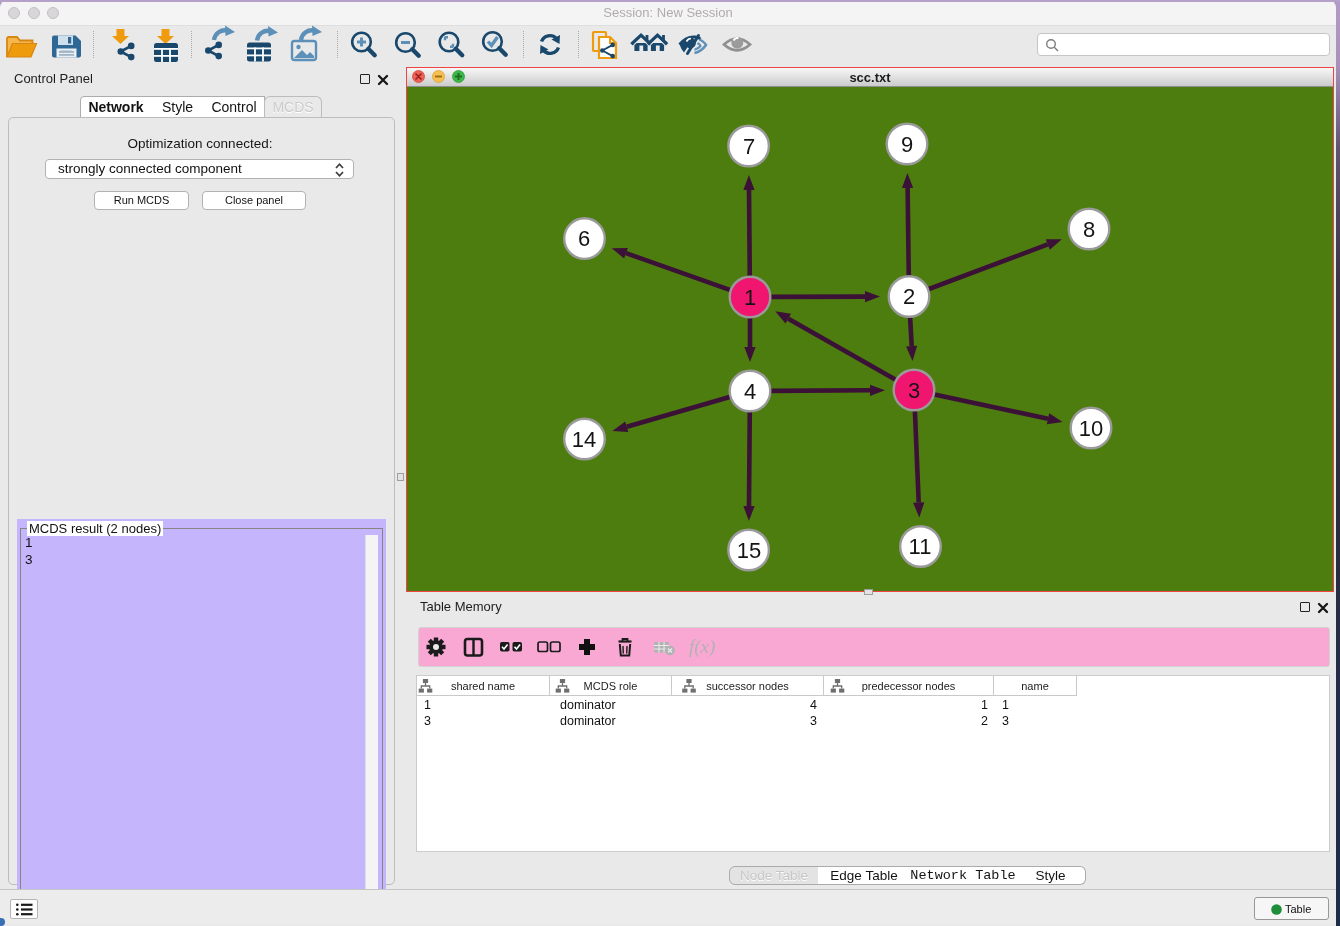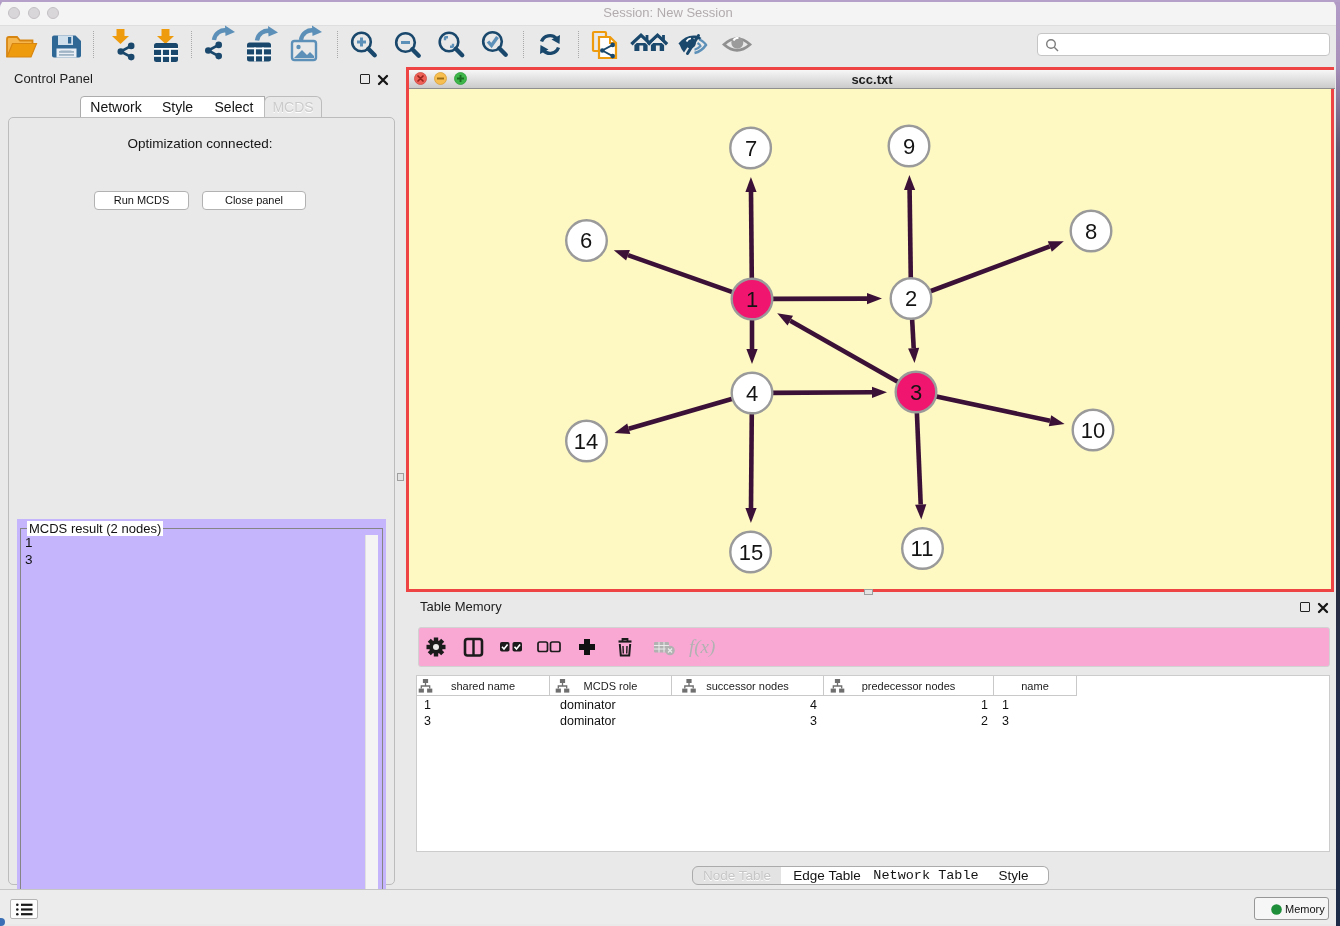--- a/index.html
+++ b/index.html
@@ -19,32 +19,32 @@
 #cpanel { position:absolute; left:8px; top:117px; width:387px; height:768px; background:#e9e9e9; border:1px solid #bcbcbc; border-radius:5px; }
 #optlab { position:absolute; left:0; top:136px; width:400px; text-align:center; font-size:13.5px; color:#161616; }
 #combo { position:absolute; left:45px; top:159px; width:309px; height:20px; background:#fff; border:1px solid #b2b2b2; border-radius:4px; font-size:13.5px; color:#111; line-height:18px; padding-left:12px; }
 .btn { position:absolute; top:191px; height:19px; background:#fff; border:1px solid #b2b2b2; border-radius:4px; font-size:11px; color:#131313; text-align:center; line-height:17px; }
 #results { position:absolute; left:17px; top:519px; width:369px; height:375px; background:#c4b5fd; }
 #fieldset { position:absolute; left:3px; top:9px; width:363px; height:363px; border:1px solid #858585; }
 #fslegend { position:absolute; left:6px; top:-8px; background:#fff; font-size:13px; color:#111; padding:0 2px; }
 #fsbody { position:absolute; left:4px; top:6px; font-size:13.5px; color:#111; line-height:16.5px; }
 #fsscroll { position:absolute; right:4px; top:6px; bottom:1px; width:13px; background:#f4f4f4; border-left:1px solid #e0e0e0; }
 
-#netwin { position:absolute; left:406px; top:67px; width:928px; height:525px; background:#fef9c3; border:3px solid #ef4444; }
+#netwin { position:absolute; left:406px; top:67px; width:928px; height:525px; background:#4d7c0f; border:1px solid #ef4444; }
 #nettb { position:absolute; left:0; top:0; width:926px; height:19px; background:linear-gradient(#f7f7f7,#cbcbcb); border-bottom:1px solid #8f8f8f; }
 #nettitle { position:absolute; left:0; top:2px; width:926px; text-align:center; font-size:13px; font-weight:bold; color:#1c1c1c; }
 .grip { position:absolute; background:#e3e3e3; border:1px solid #9f9f9f; }
 
 #tph { position:absolute; left:420px; top:599px; font-size:13px; color:#1d1d1d; }
 #tptools { position:absolute; left:418px; top:627px; width:912px; height:40px; background:#f9a8d4; border:1px solid #d2d2d2; border-radius:3px; }
 #thead { position:absolute; left:416px; top:675px; height:21px; background:#f0f0f0; border-top:1px solid #c9c9c9; }
 .hc { position:absolute; top:0; height:20px; border-right:1px solid #c9c9c9; border-bottom:1px solid #c9c9c9; font-size:11px; color:#1c1c1c; text-align:center; line-height:20px; }
 #tbody { position:absolute; left:416px; top:675px; width:914px; height:177px; background:#fff; border:1px solid #ccc; }
 .cell { position:absolute; font-size:12.5px; color:#111; height:15px; line-height:15px; }
-.btab { position:absolute; top:866px; height:19px; background:#fff; border:1px solid #ababab; font-size:13.5px; color:#131313; text-align:center; line-height:18px; }
+.btab { position:absolute; top:866px; height:19px; background:#fff; border:1px solid #ababab; font-size:13.5px; color:#131313; text-align:center; line-height:18px;margin-left:37px; }
 #statdiv { position:absolute; left:0; top:889px; width:1336px; border-top:1px solid #c6c6c6; }
 #statusbar { position:absolute; left:0; top:890px; width:1336px; height:34px; background:#ececec; }
 #listbtn { position:absolute; left:10px; top:9px; width:28px; height:20px; background:#fdfdfd; border:1px solid #b5b5b5; border-radius:2px; }
 #membtn { position:absolute; left:1254px; top:7px; width:75px; height:23px; background:#f6f6f6; border:1px solid #979797; border-radius:3px; font-size:11px; color:#111; }
 svg { position:absolute; overflow:visible; }
 </style>
 </head>
 <body>
 <div id="topstrip" style="position:absolute;left:0;top:0;width:1340px;height:2px;background:#b4a0c8;z-index:60;"></div>
 <div id="win">
@@ -158,26 +158,32 @@
       <circle cx="6" cy="6" r="4.3" fill="none" stroke="#7c7c7c" stroke-width="1.4"></circle>
       <line x1="9.3" y1="9.3" x2="13" y2="13" stroke="#7c7c7c" stroke-width="1.4"></line>
     </svg>
   </div>
 
   <div id="cph">Control Panel</div>
   <div class="abs" style="left:360px;top:74px;width:10px;height:10px;border:1.6px solid #222;border-radius:1px;"></div>
   <svg style="left:376px;top:73px;width:14px;height:14px;" viewBox="0 0 14 14">
     <path d="M3 3 L11 11 M11 3 L3 11" stroke="#161616" stroke-width="2.3" stroke-linecap="round"></path>
   </svg>
-  <div class="tab" style="left:80px;width:72px;border-radius:4px 0 0 0;">Network</div>
+  <div class="tab" style="left:80px;width:72px;border-radius:4px 0 0 0;font-weight:bold;">Network</div>
   <div class="tab" style="left:151px;width:54px;border-left:none;">Style</div>
-  <div class="tab" style="left:204px;width:61px;border-left:none;">Select</div>
+  <div class="tab" style="left:204px;width:61px;border-left:none;">Control</div>
   <div class="tab" style="left:264px;width:58px;background:#e9e9e9;border-color:#bcbcbc;border-bottom:1px solid #e9e9e9;border-radius:6px 6px 0 0;color:#cbcbcb;text-shadow:0 1px 0 #fff;">MCDS</div>
   <div id="cpanel"></div>
   <div id="optlab">Optimization connected:</div>
+  <div id="combo">strongly connected component
+    <svg style="right:8px;top:3px;width:11px;height:14px;" viewBox="0 0 11 14">
+      <path d="M2 5 L5.5 1.2 L9 5" fill="none" stroke="#3c3c3c" stroke-width="1.7"></path>
+      <path d="M2 9 L5.5 12.8 L9 9" fill="none" stroke="#3c3c3c" stroke-width="1.7"></path>
+    </svg>
+  </div>
   <div class="btn" style="left:94px;width:95px;">Run MCDS</div>
   <div class="btn" style="left:202px;width:104px;">Close panel</div>
   <div id="results">
     <div id="fieldset">
       <div id="fslegend">MCDS result (2 nodes)</div>
       <div id="fsbody">1<br>3</div>
       <div id="fsscroll"></div>
     </div>
   </div>
   <div class="grip" style="left:397px;top:473px;width:7px;height:8px;"></div>
@@ -357,17 +363,17 @@
             <rect x="5" y="5.4" width="11.5" height="2.2"></rect>
           <rect x="0" y="9.9" width="2.6" height="2.6" rx="1.3"></rect>
             <rect x="5" y="10.1" width="11.5" height="2.2"></rect>
         </g>
       </svg>
     </div>
     <div id="membtn">
       <svg style="left:16px;top:6px;width:11px;height:11px;" viewBox="0 0 11 11">
           <circle cx="5.5" cy="5.5" r="5.3" fill="#1e8e3a"></circle>
         </svg>
-      <span style="position:absolute;left:30px;top:5px;">Memory</span>
+      <span style="position:absolute;left:30px;top:5px;">Table</span>
     </div>
   </div>
   <div class="abs" style="left:-3px;top:918px;width:8px;height:8px;background:#3b6fb5;border-radius:50%;"></div>
 </div>
 
 </body></html>

